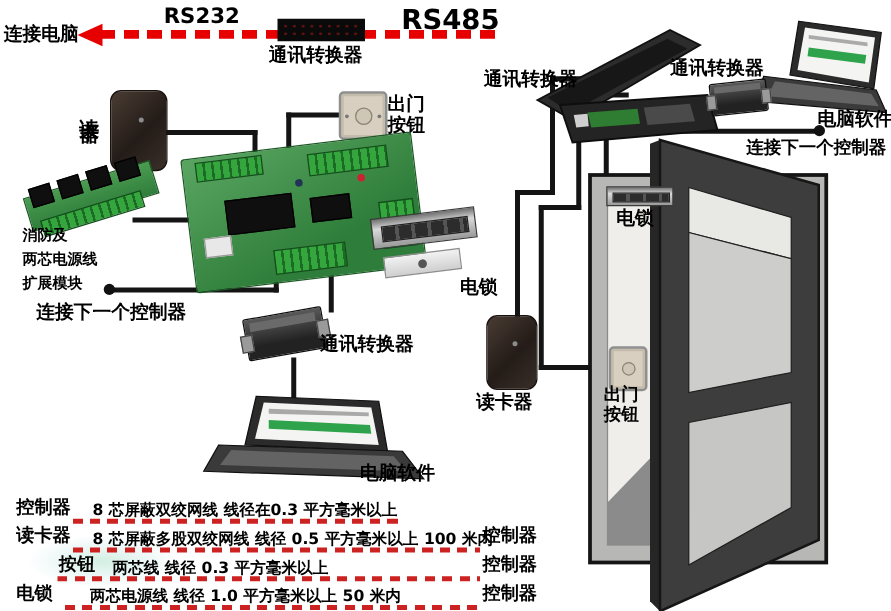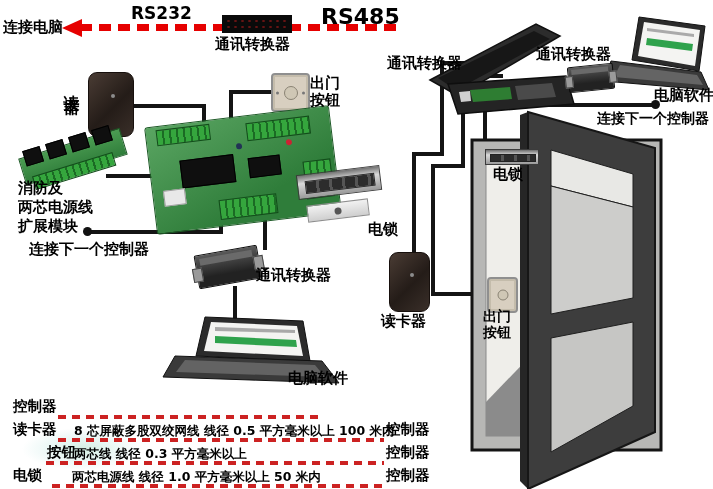--- a/index.html
+++ b/index.html
@@ -164,21 +164,21 @@
 
   <div class="device" style="left:20px;top:134px;width:104px;height:46px;transform:rotate(-17deg);">
     <div style="position:absolute;left:0;top:9px;width:104px;height:26px;
          background:linear-gradient(#4b9c52,#2f7d3a);border:1px solid #1d5a26;"></div>
     <div class="chip" style="position:absolute;left:6px;top:3px;width:16px;height:14px;"></div>
     <div class="chip" style="position:absolute;left:30px;top:3px;width:16px;height:14px;"></div>
     <div class="chip" style="position:absolute;left:54px;top:3px;width:16px;height:14px;"></div>
     <div class="chip" style="position:absolute;left:78px;top:3px;width:16px;height:14px;"></div>
     <div class="term" style="position:absolute;left:8px;top:30px;width:82px;height:12px;"></div>
   </div>
-  <div class="lbl" style="left:18px;top:179px;font-size:15px;line-height:19px;">
+  <div class="lbl" style="left:18px;top:179px;font-size:12px;line-height:19px;">
     <div>消防及</div>
     <div>两芯电源线</div>
     <div>扩展模块</div>
   </div>
 
   <div class="lbl" style="left:29px;top:241px;font-size:15px;">连接下一个控制器</div>
 
   <div class="device maglock-bar" style="left:297px;top:170px;width:82px;height:23px;transform:rotate(-7deg);">
       <div class="slot"></div>
     </div>
@@ -215,29 +215,30 @@
       <div class="led"></div>
     </div>
   <div class="lbl" style="left:381px;top:313px;font-size:15px;">读卡器</div>
 
   <div class="device pushbtn" style="left:487px;top:277px;width:27px;height:32px;z-index:4;">
     <div class="circ" style="width:9px;height:9px;"></div>
   </div>
   <div class="lbl wrap" style="left:483px;top:308px;width:30px;font-size:14px;z-index:6;">出门按钮</div>
 
   <div class="lbl" style="left:13px;top:398px;font-size:14.5px;">控制器</div>
+  <div class="lbl" style="left:74px;top:401px;font-size:12.5px;">8 芯屏蔽双绞网线 线径在0.3 平方毫米以上</div>
   <div class="tabledash" style="left:58px;top:415px;width:264px;"></div>
 
   <div class="lbl" style="left:13px;top:421px;font-size:14.5px;">读卡器</div>
   <div class="lbl" style="left:74px;top:424px;font-size:12.5px;">8 芯屏蔽多股双绞网线 线径 0.5 平方毫米以上 100 米内</div>
   <div class="tabledash" style="left:58px;top:438px;width:326px;"></div>
   <div class="lbl" style="left:386px;top:421px;font-size:14.5px;">控制器</div>
 
   <div class="lbl" style="left:13px;top:444px;font-size:14.5px;margin-left:34px;">按钮</div>
-  <div class="lbl" style="left:74px;top:447px;font-size:12.5px;">两芯线  线径 0.3 平方毫米以上</div>
+  <div class="lbl" style="left:74px;top:447px;font-size:12.5px;padding-left:16px;">两芯线  线径 0.3 平方毫米以上</div>
   <div class="tabledash" style="left:46px;top:461px;width:338px;"></div>
   <div class="lbl" style="left:386px;top:444px;font-size:14.5px;">控制器</div>
 
   <div class="lbl" style="left:13px;top:467px;font-size:14.5px;">电锁</div>
   <div class="lbl" style="left:72px;top:470px;font-size:12.5px;">两芯电源线  线径 1.0 平方毫米以上  50 米内</div>
   <div class="tabledash" style="left:52px;top:484px;width:332px;"></div>
   <div class="lbl" style="left:386px;top:467px;font-size:14.5px;">控制器</div>
 
 </div>
 

